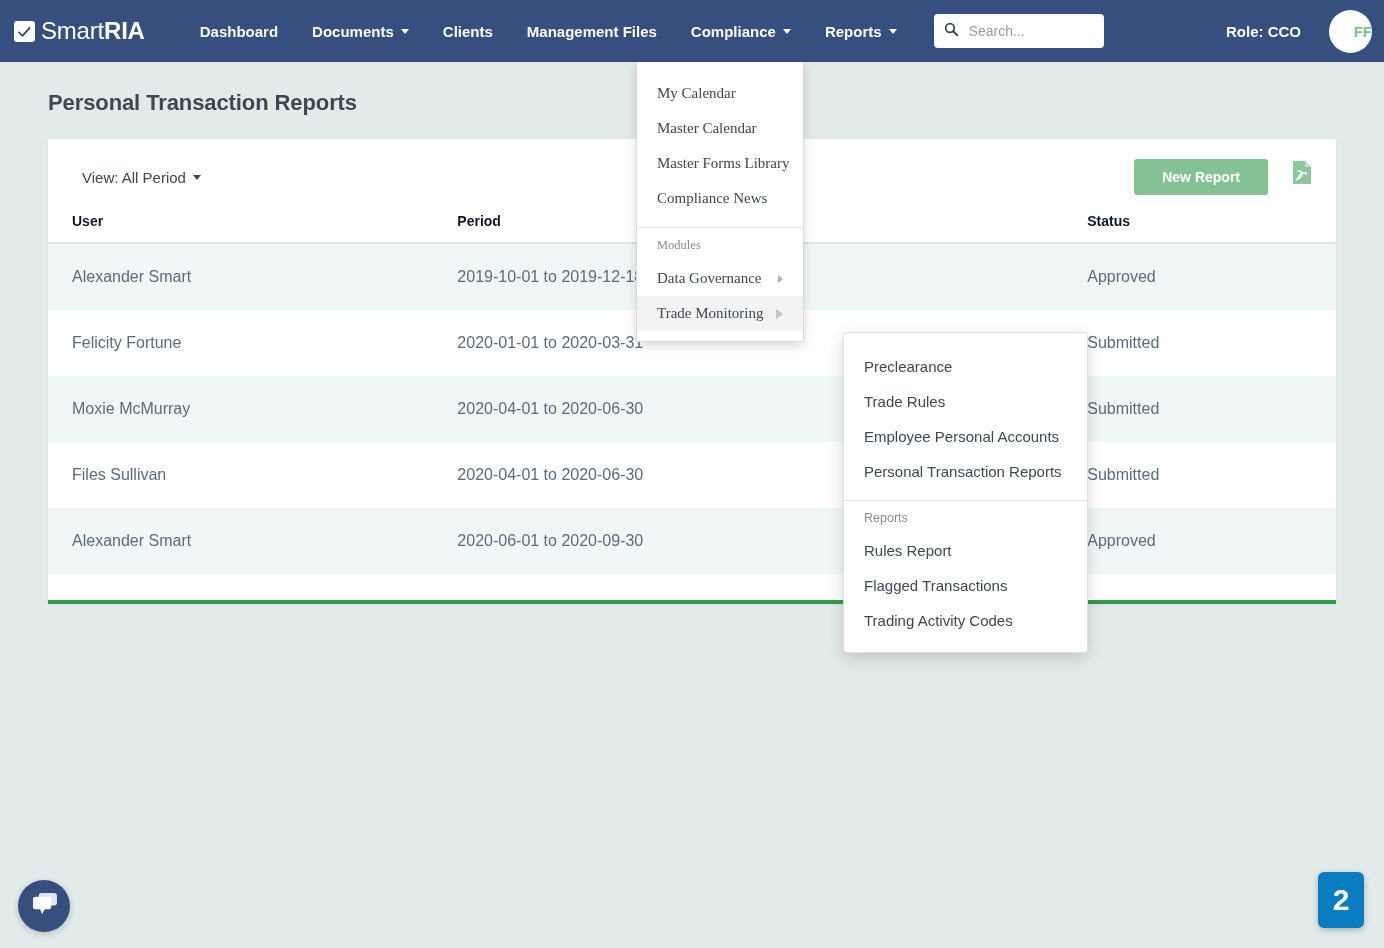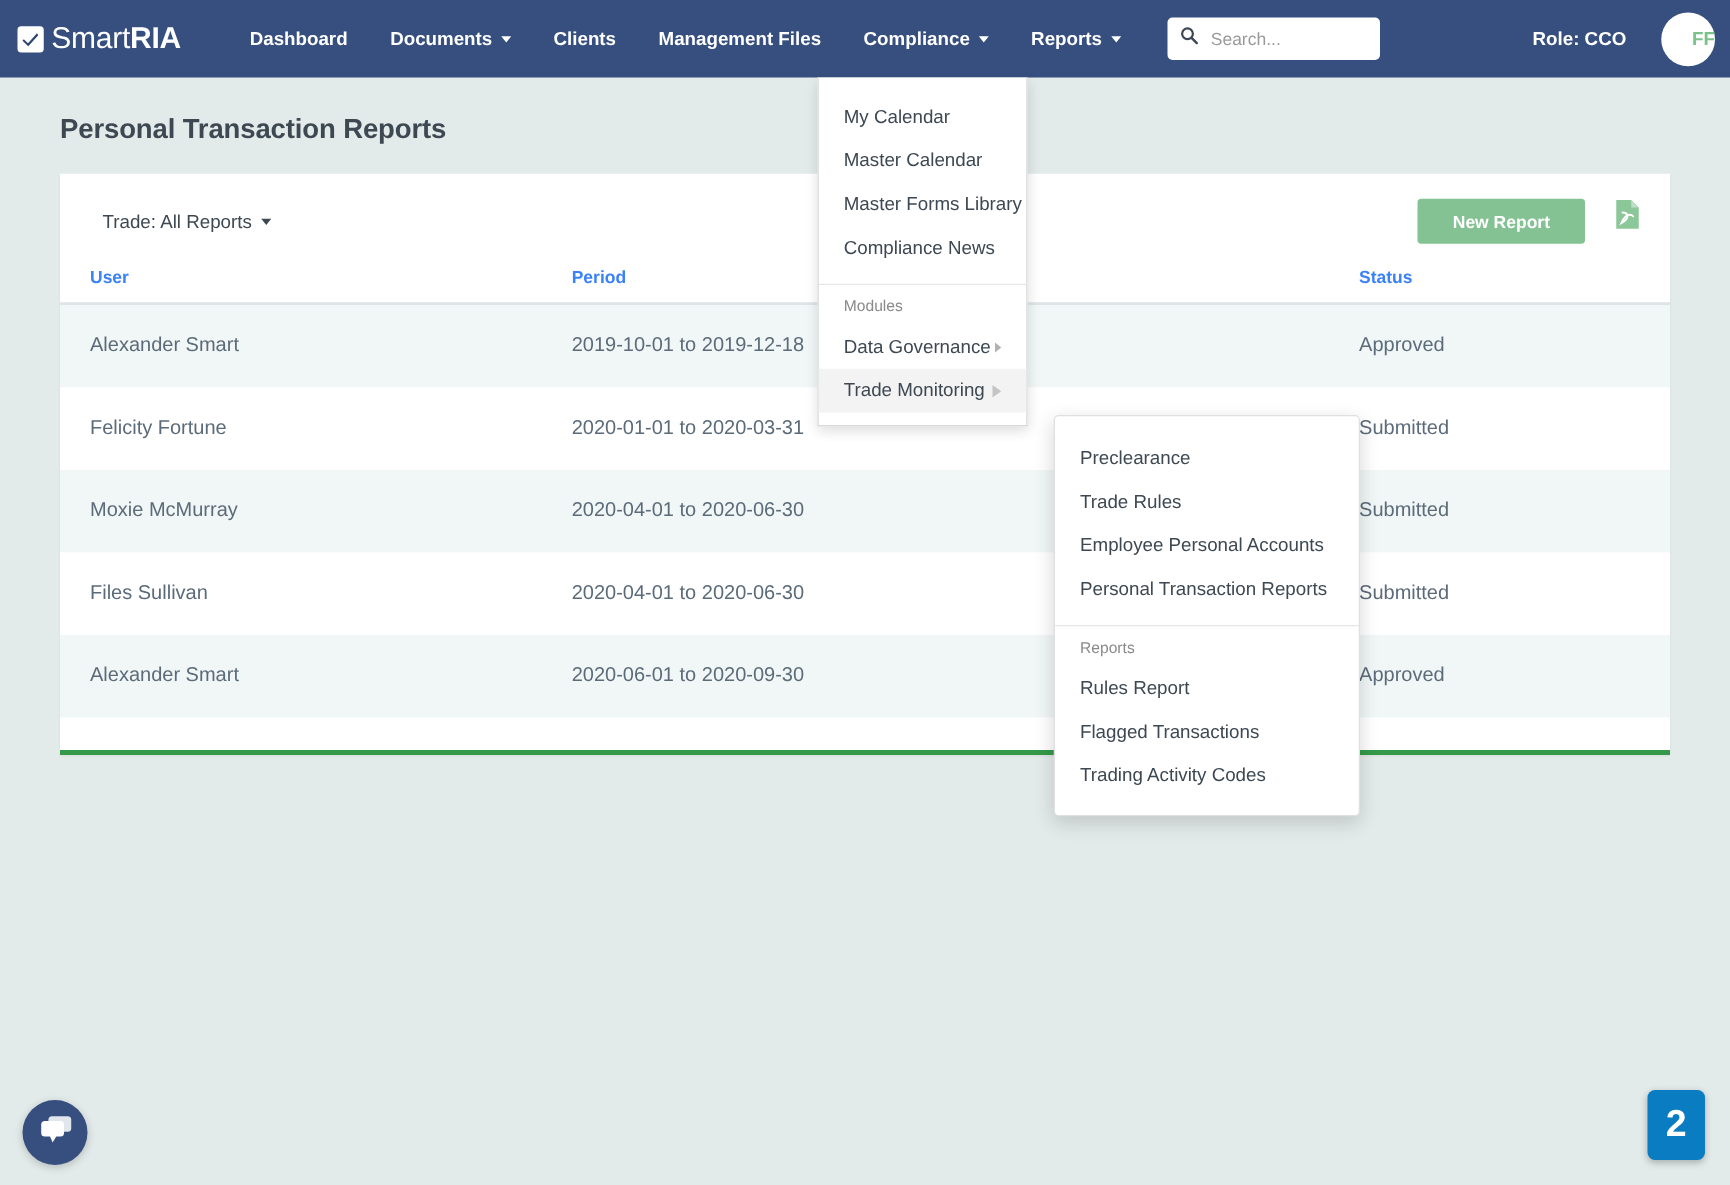--- a/index.html
+++ b/index.html
@@ -176,21 +176,21 @@
 
   table.reports {
     width: 100%;
     border-collapse: collapse;
     margin-bottom: 26px;
   }
   table.reports th {
     text-align: left;
     font-size: 14px;
     font-weight: 700;
-    color: #3b82f6;
+    color: #0f172a;
     padding: 4px 10px 13px 10px;
     border-bottom: 2px solid #dfe4e6;
   }
   table.reports th:first-child { padding-left: 24px; }
   table.reports td {
     font-size: 16px;
     color: #5c6b7a;
     padding: 24px 10px;
     white-space: nowrap;
   }
@@ -206,23 +206,24 @@
   .dropdown {
     position: absolute;
     background: #ffffff;
     border: 1px solid #d9d9d9;
     border-top: none;
     box-shadow: 0 4px 10px rgba(0,0,0,0.14);
     z-index: 60;
     padding: 14px 0 10px 0;
   }
   #compliance-menu {
-    left: 654px;
+    left: 636px;
     top: 62px;
     width: 168px;
+    font-family: Liberation Serif, serif;
   }
   .menu-item {
     font-size: 15px;
     color: #3d4852;
     padding: 9px 20px;
     cursor: pointer;
     white-space: nowrap;
     display: flex;
     align-items: center;
   }
@@ -342,21 +343,21 @@
     </div>
   </div>
 </div>
 
 <div class="page">
   <h1 class="page-title">Personal Transaction Reports</h1>
 
   <div class="card">
     <div class="card-toolbar">
       <div class="view-select">
-        <span>Trade: All Reports</span>
+        <span>View: All Period</span>
         <span class="caret"></span>
       </div>
       <div class="toolbar-right">
         <button class="btn-new-report">New Report</button>
         <span class="pdf-icon">
           <svg width="20" height="25" viewBox="0 0 20 25">
             <path d="M1 1 h12 l6 6 v17 h-18 z" fill="#8cc79a"></path>
             <path d="M13 1 l6 6 h-6 z" fill="#bfe0c7"></path>
             <path d="M6 11 c3 0 4 1.5 4 3 c0 2.5 -3 4.5 -5 5.5 c1.5 -3 3 -6 5.5 -6.5 c2 -0.4 3.5 0.3 4 1" fill="none" stroke="#ffffff" stroke-width="1.5" stroke-linecap="round"></path>
           </svg>

